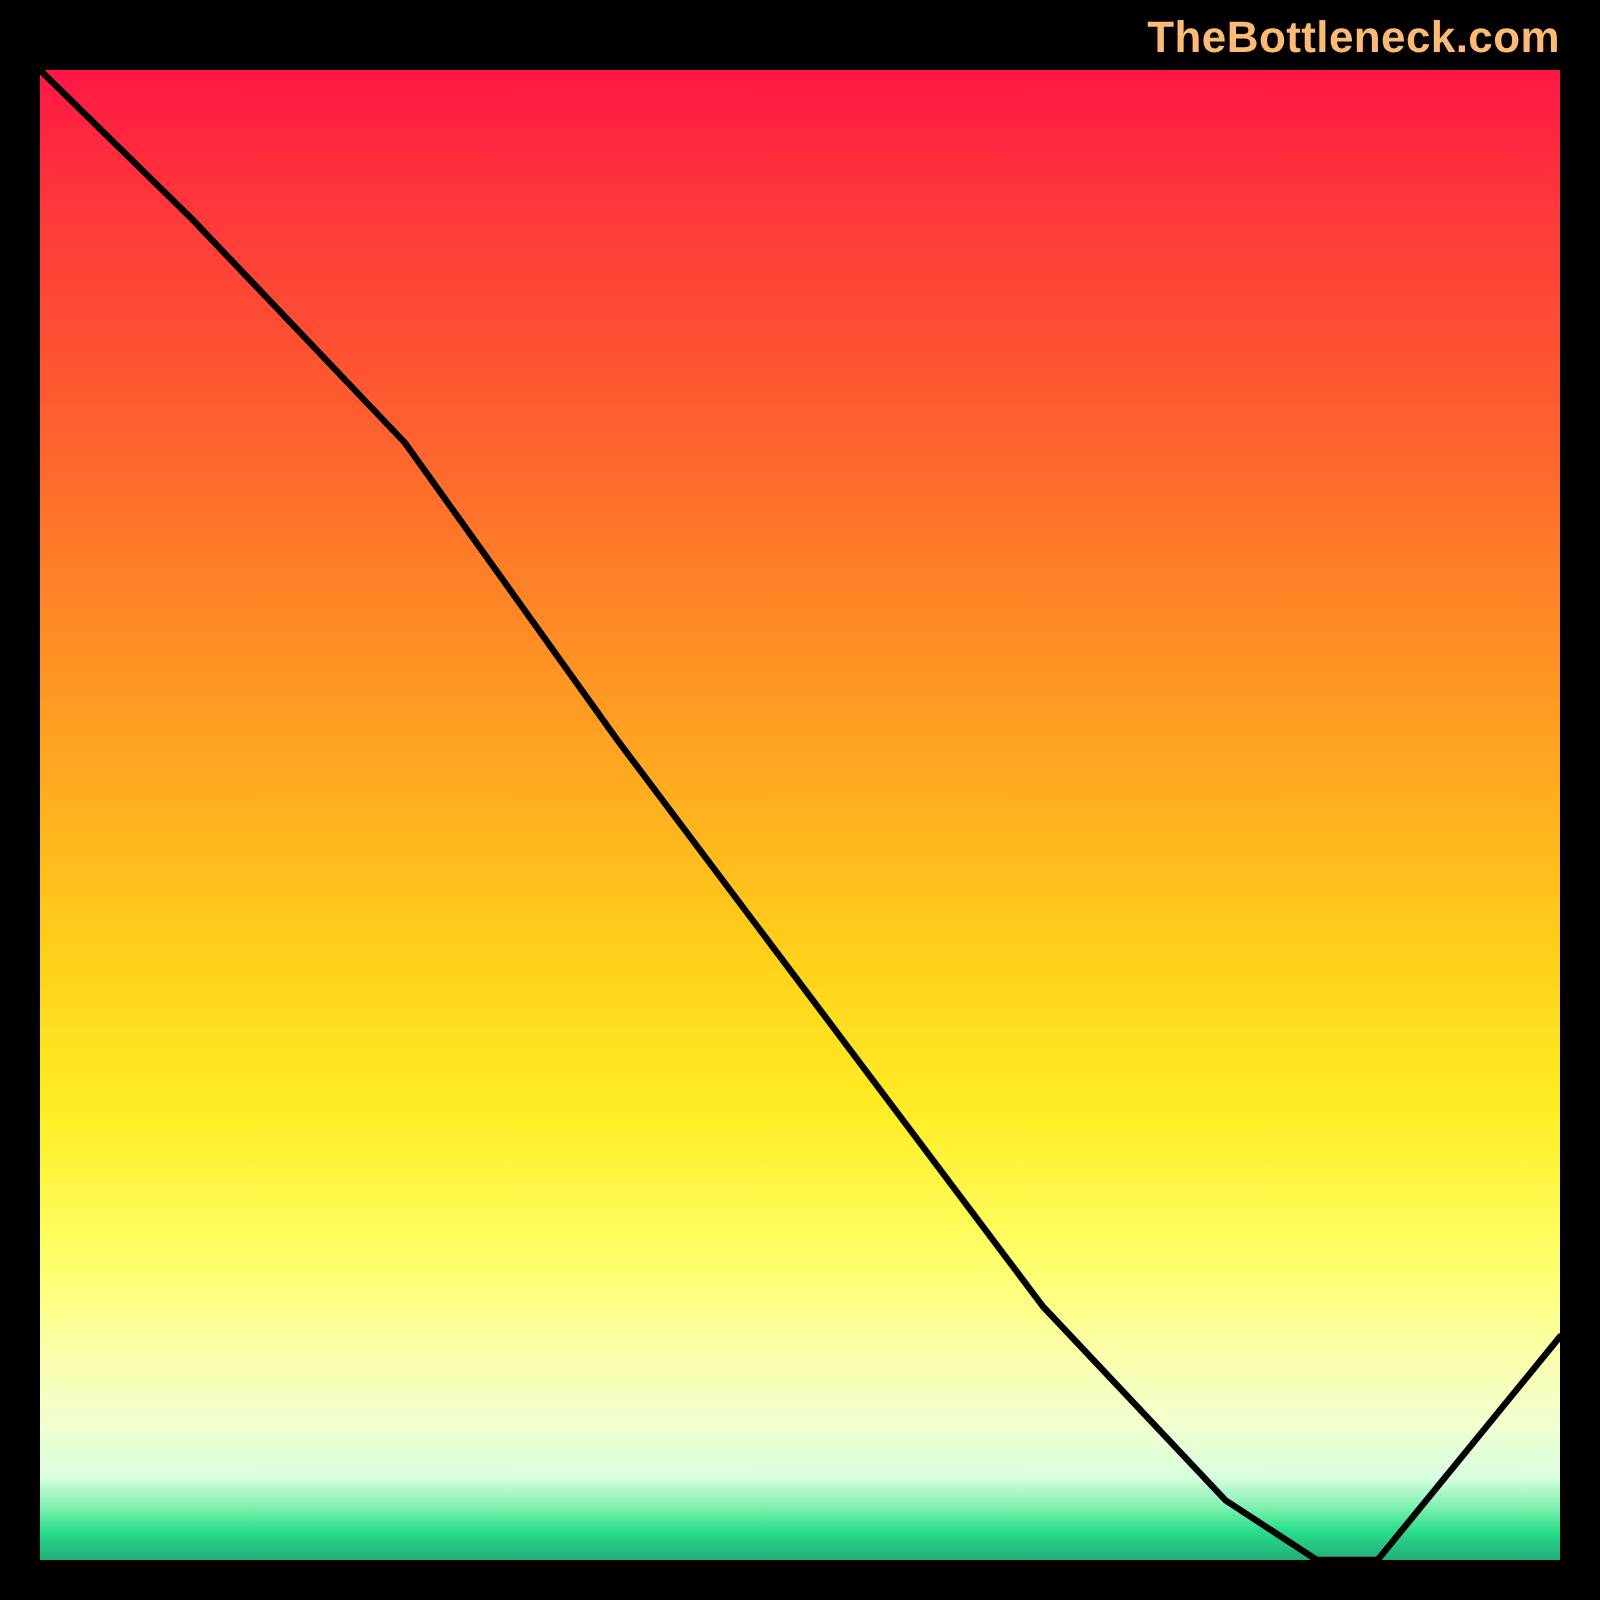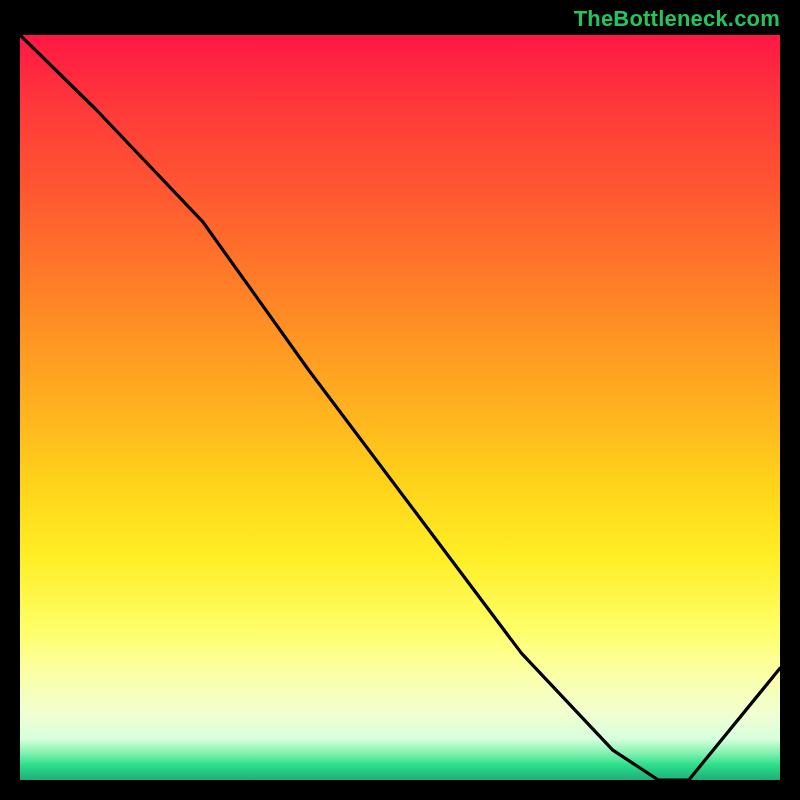--- a/index.html
+++ b/index.html
@@ -37,21 +37,21 @@
       #d7ffdd 94.5%,
       #7df0ae 96.5%,
       #2adf8a 98%,
       #21ad79 100%
     );
   }
   .watermark {
     position: absolute;
     top: 6px;
     right: 20px;
-    color: #22c55e;
+    color: #fdba74;
     font-size: 22px;
     font-weight: 600;
     letter-spacing: 0.2px;
   }
   .line-svg {
     position: absolute;
     left: 0;
     top: 0;
     width: 760px;
     height: 745px;

